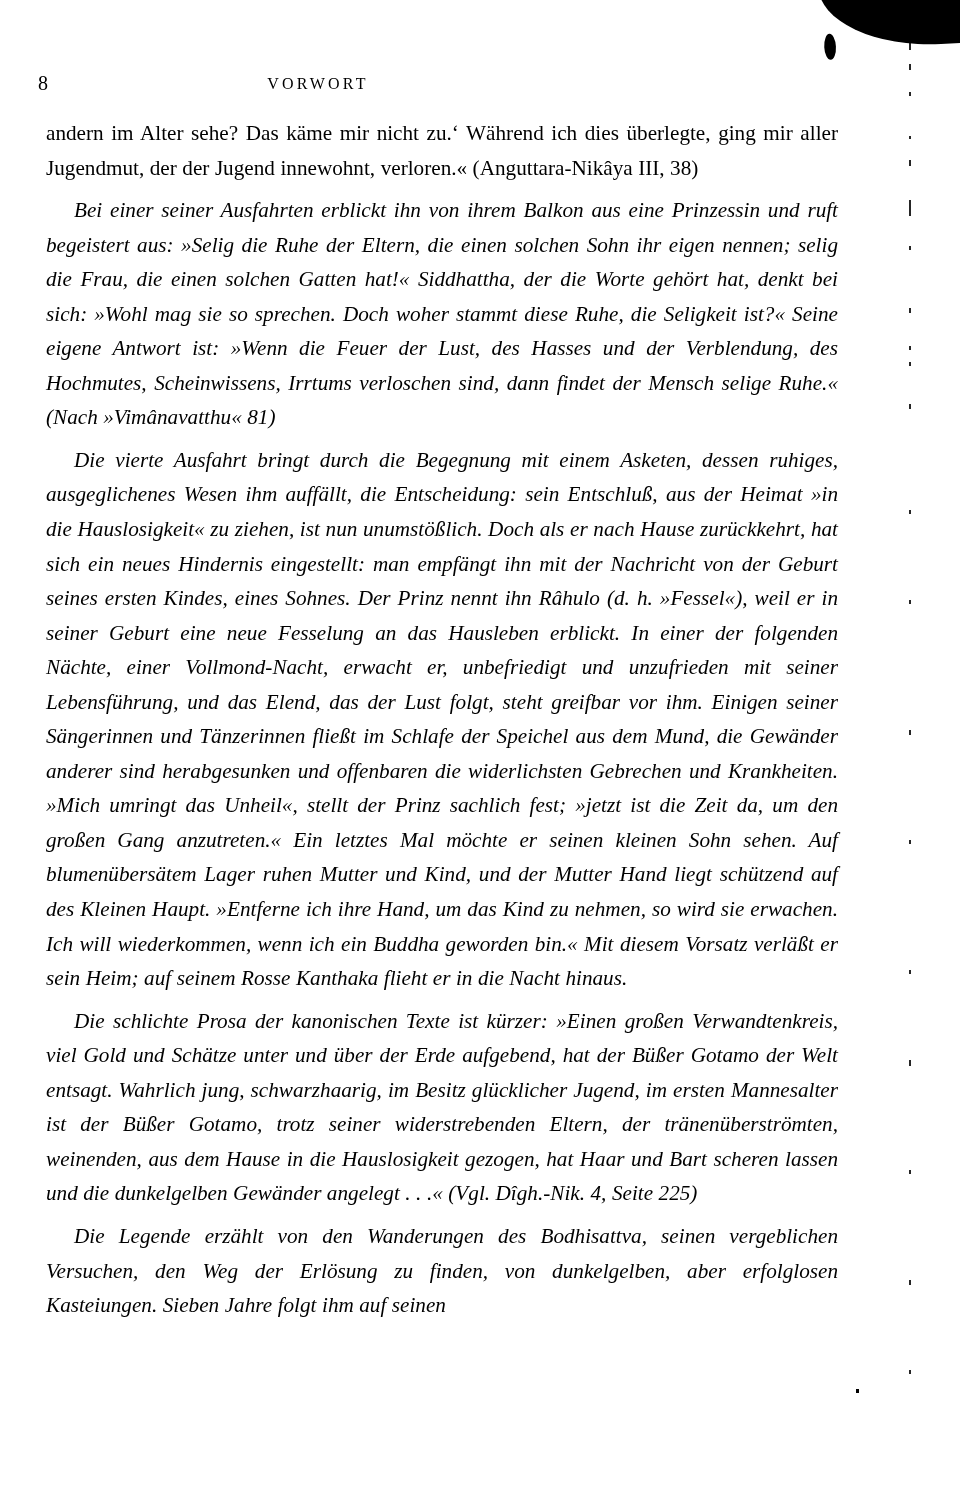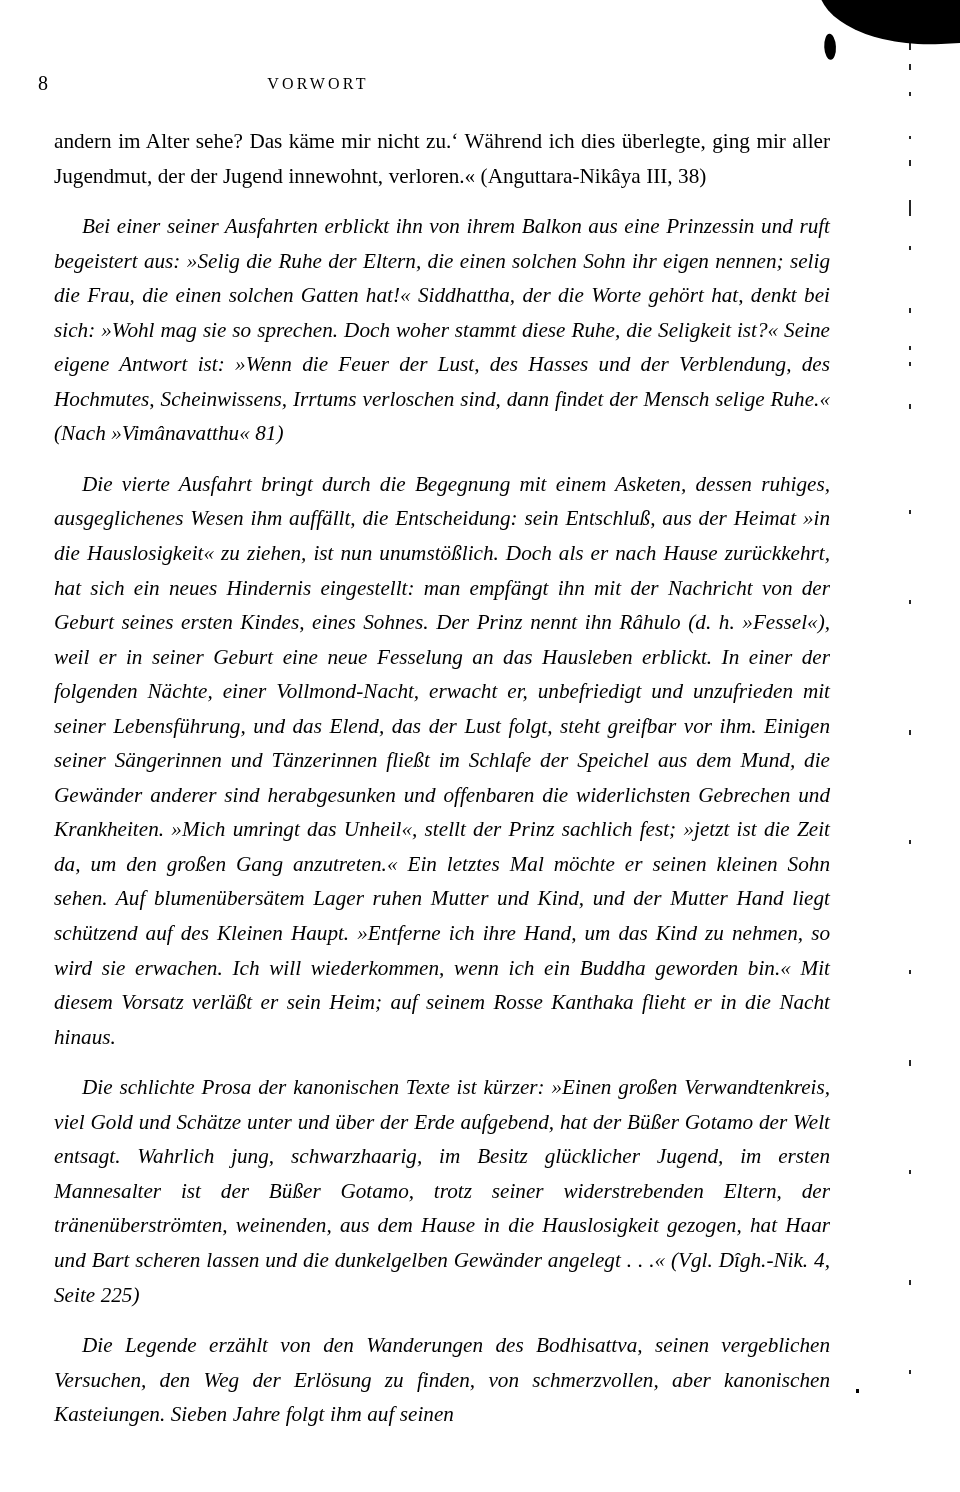--- a/index.html
+++ b/index.html
@@ -120,21 +120,21 @@
     width: 808px;
     font-size: 21.2px;
     line-height: 34.55px;
     text-align: justify;
     text-justify: inter-word;
     word-spacing: 0.2px;
     hyphens: manual;
   }
 
   #body-text p {
-    margin: 16px;
+    margin: 8px;
     text-indent: 0;
   }
   #body-text p.indent {
     text-indent: 28px;
     font-style: italic;
   }
   
   #body-text p {
     text-align-last: left;
   }
@@ -151,16 +151,16 @@
   <div id="running-head">
     <span id="folio">8</span>
     <span id="running-title">VORWORT</span>
   </div>
 
   <div id="body-text">
       <p class="">andern im Alter sehe? Das käme mir nicht zu.‘ Während ich dies überlegte, ging mir aller Jugendmut, der der Jugend innewohnt, verloren.« (Anguttara-Nikâya III, 38)</p>
       <p class="indent">Bei einer seiner Ausfahrten erblickt ihn von ihrem Balkon aus eine Prinzessin und ruft begeistert aus: »Selig die Ruhe der Eltern, die einen solchen Sohn ihr eigen nennen; selig die Frau, die einen solchen Gatten hat!« Siddhattha, der die Worte gehört hat, denkt bei sich: »Wohl mag sie so sprechen. Doch woher stammt diese Ruhe, die Seligkeit ist?« Seine eigene Antwort ist: »Wenn die Feuer der Lust, des Hasses und der Verblendung, des Hochmutes, Scheinwissens, Irrtums verloschen sind, dann findet der Mensch selige Ruhe.« (Nach »Vimânavatthu« 81)</p>
       <p class="indent">Die vierte Ausfahrt bringt durch die Begegnung mit einem Asketen, dessen ruhiges, ausgeglichenes Wesen ihm auffällt, die Entscheidung: sein Entschluß, aus der Heimat »in die Hauslosigkeit« zu ziehen, ist nun unumstößlich. Doch als er nach Hause zurückkehrt, hat sich ein neues Hindernis eingestellt: man empfängt ihn mit der Nachricht von der Geburt seines ersten Kindes, eines Sohnes. Der Prinz nennt ihn Râhulo (d. h. »Fessel«), weil er in seiner Geburt eine neue Fesselung an das Hausleben erblickt. In einer der folgenden Nächte, einer Vollmond-Nacht, erwacht er, unbefriedigt und unzufrieden mit seiner Lebensführung, und das Elend, das der Lust folgt, steht greifbar vor ihm. Einigen seiner Sängerinnen und Tänzerinnen fließt im Schlafe der Speichel aus dem Mund, die Gewänder anderer sind herabgesunken und offenbaren die widerlichsten Gebrechen und Krankheiten. »Mich umringt das Unheil«, stellt der Prinz sachlich fest; »jetzt ist die Zeit da, um den großen Gang anzutreten.« Ein letztes Mal möchte er seinen kleinen Sohn sehen. Auf blumenübersätem Lager ruhen Mutter und Kind, und der Mutter Hand liegt schützend auf des Kleinen Haupt. »Entferne ich ihre Hand, um das Kind zu nehmen, so wird sie erwachen. Ich will wiederkommen, wenn ich ein Buddha geworden bin.« Mit diesem Vorsatz verläßt er sein Heim; auf seinem Rosse Kanthaka flieht er in die Nacht hinaus.</p>
       <p class="indent">Die schlichte Prosa der kanonischen Texte ist kürzer: »Einen großen Verwandtenkreis, viel Gold und Schätze unter und über der Erde aufgebend, hat der Büßer Gotamo der Welt entsagt. Wahrlich jung, schwarzhaarig, im Besitz glücklicher Jugend, im ersten Mannesalter ist der Büßer Gotamo, trotz seiner widerstrebenden Eltern, der tränenüberströmten, weinenden, aus dem Hause in die Hauslosigkeit gezogen, hat Haar und Bart scheren lassen und die dunkelgelben Gewänder angelegt . . .« (Vgl. Dîgh.-Nik. 4, Seite 225)</p>
-      <p class="indent">Die Legende erzählt von den Wanderungen des Bodhisattva, seinen vergeblichen Versuchen, den Weg der Erlösung zu finden, von schmerzvollen, aber kanonischen Kasteiungen. Sieben Jahre folgt ihm auf seinen</p>
+      <p class="indent">Die Legende erzählt von den Wanderungen des Bodhisattva, seinen vergeblichen Versuchen, den Weg der Erlösung zu finden, von dunkelgelben, aber erfolglosen Kasteiungen. Sieben Jahre folgt ihm auf seinen</p>
     </div>
 
 </div>
 
 </body></html>

